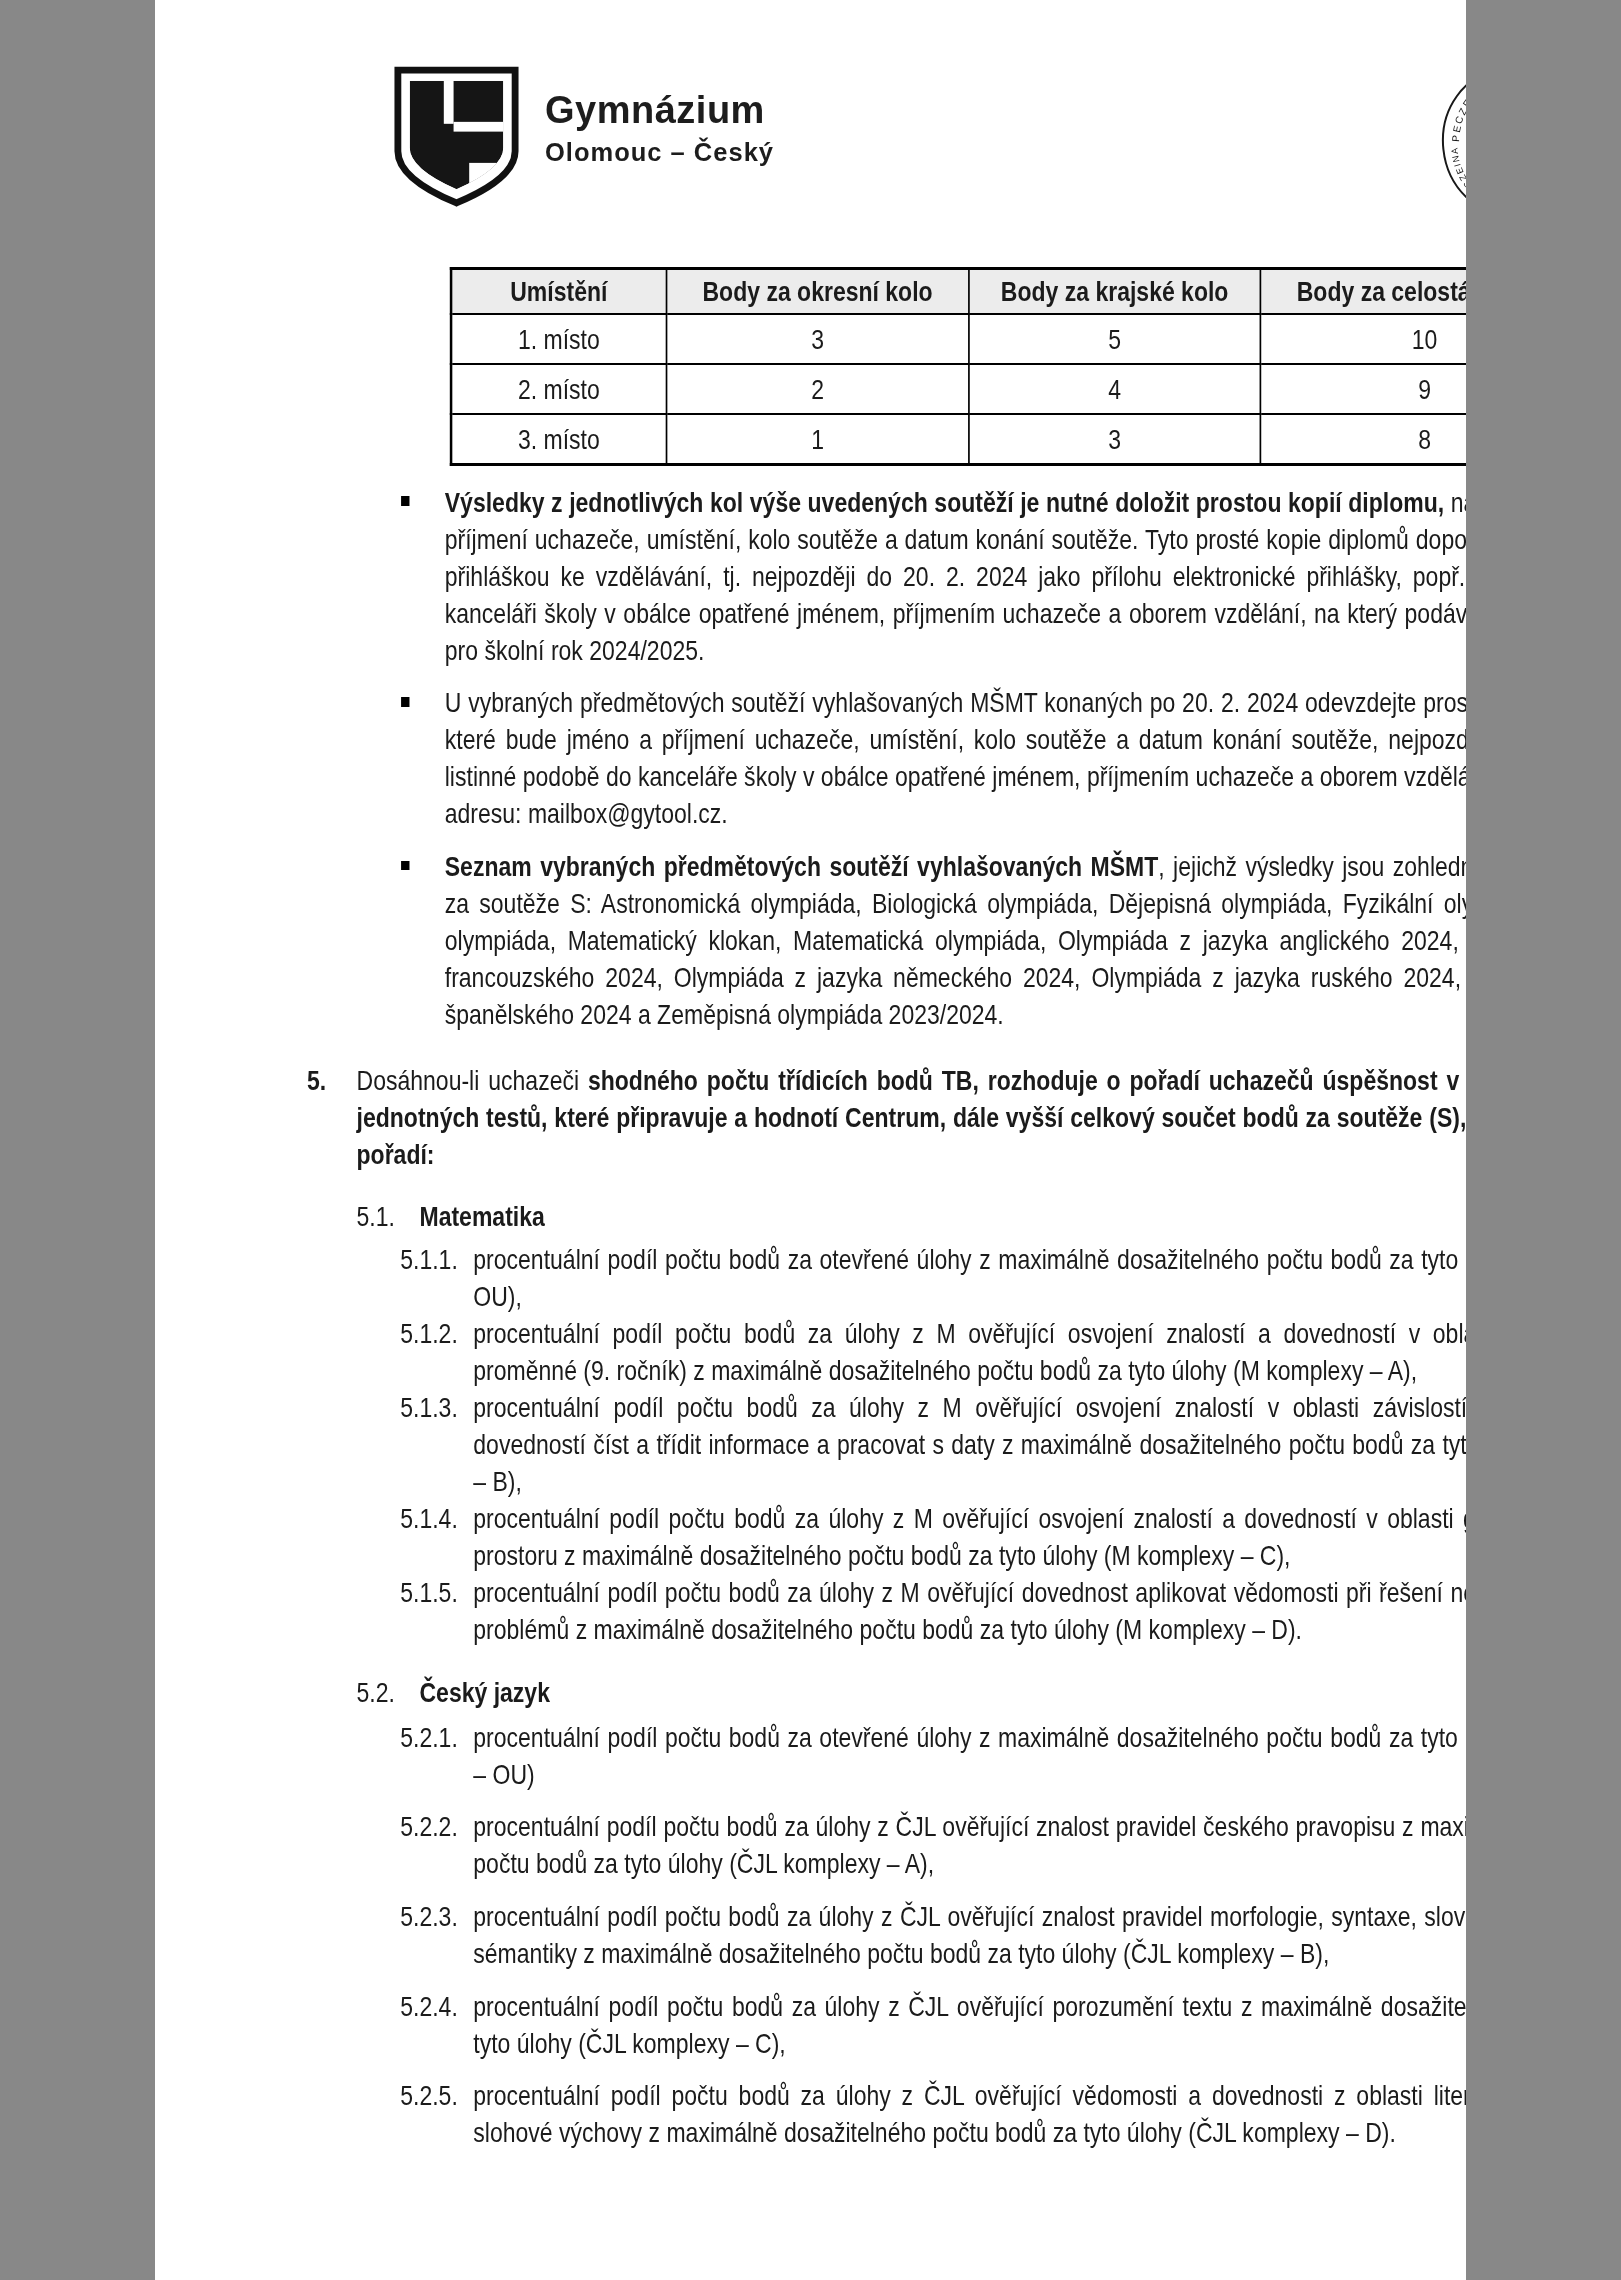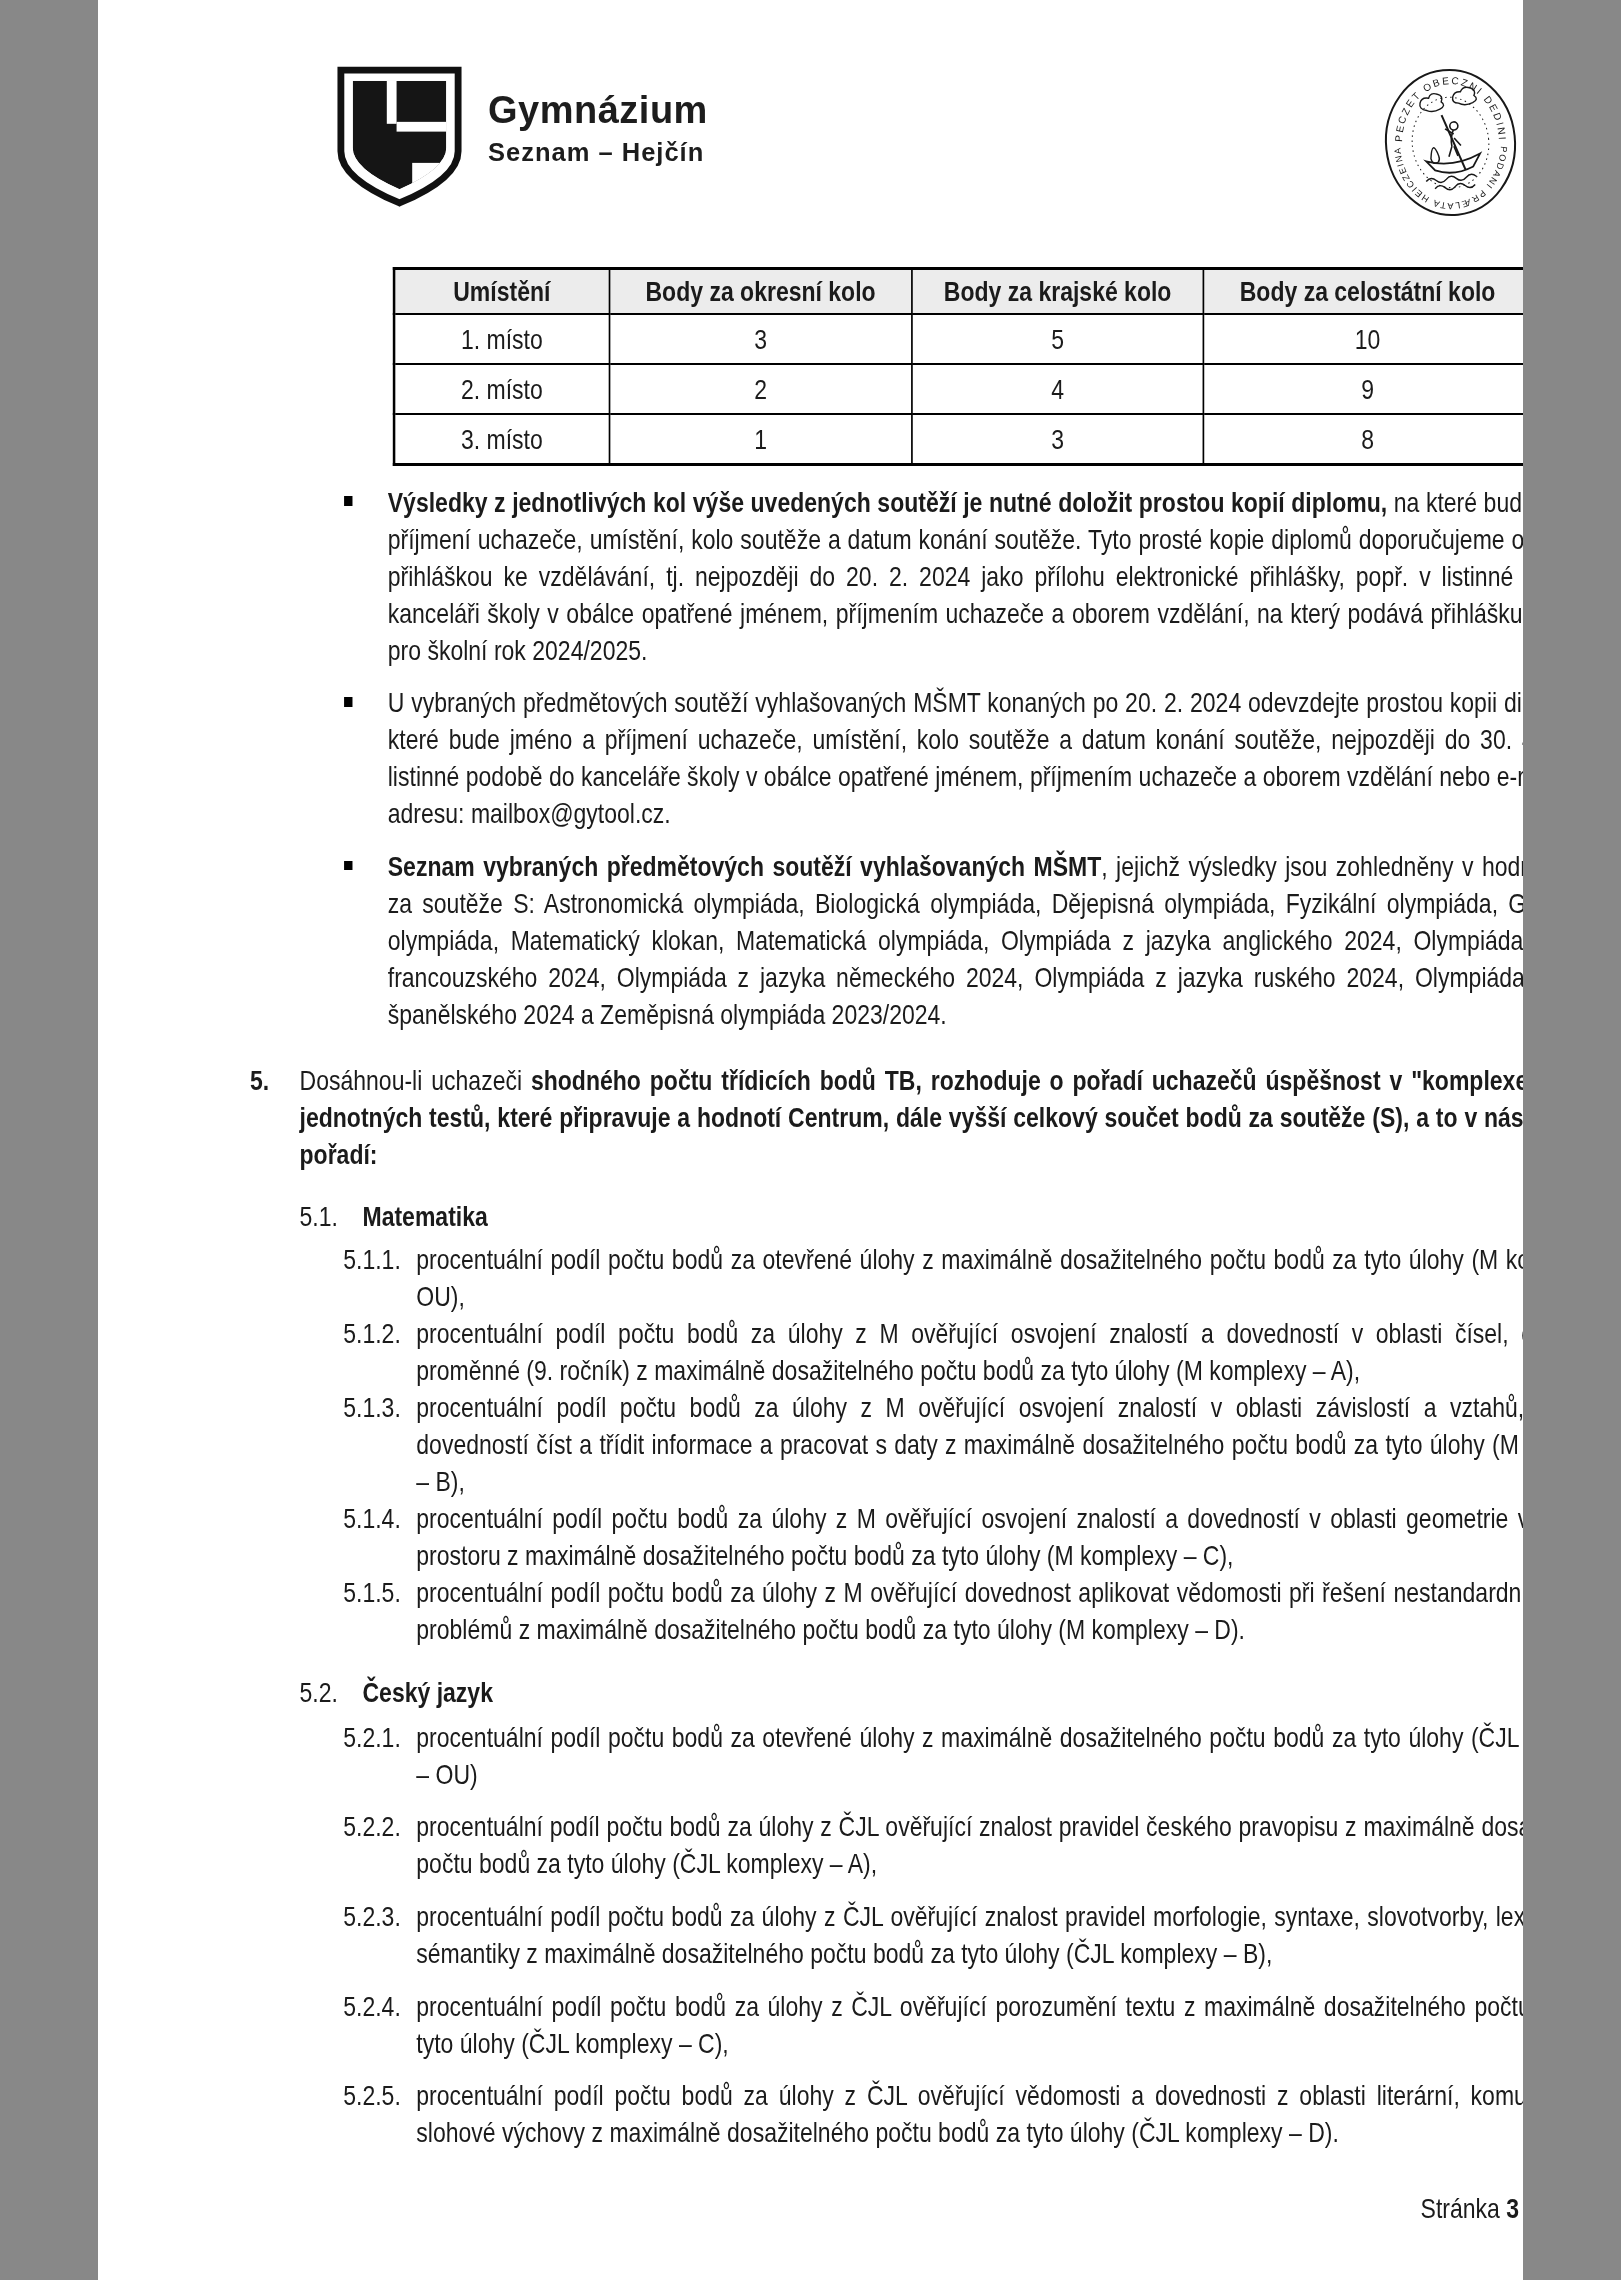--- a/index.html
+++ b/index.html
@@ -1,17 +1,17 @@
 <!DOCTYPE html>
 <html lang="cs"><head>
 <meta charset="utf-8">
 <style>
   html,body { margin:0; padding:0; background:#888; }
   .page {
-    position:relative; width:1425px; height:2281px; margin:0 auto;
+    position:relative; width:1311px; height:2281px; margin:0 auto;
     background:#ffffff; color:#1b1b1b; overflow:hidden;
     font-family:"Liberation Sans","DejaVu Sans",sans-serif;
   }
   
   .logo-shield { position:absolute; left:238px; top:65px; width:127px; height:144px; }
   .brand { position:absolute; left:390px; top:90px; }
   .brand-name { font-size:38px; font-weight:bold; letter-spacing:0.5px; color:#1d1d1d; line-height:1.1; }
   .brand-city { font-size:25.5px; font-weight:bold; letter-spacing:1px; color:#1d1d1d; margin-top:5.9px; }
   .seal { position:absolute; left:1284px; top:65px; width:137px; height:155px; }
   
@@ -60,21 +60,21 @@
       </clipPath>
     <g clip-path="url(#shieldClip)">
       <path d="M17,16 H113 V84 Q113,106 65,127 Q17,106 17,84 Z" fill="#151515"></path>
       <rect x="52" y="14" width="10" height="46" fill="#fff"></rect>
       <rect x="62" y="58" width="53" height="10" fill="#fff"></rect>
       <rect x="78" y="100" width="37" height="30" fill="#fff"></rect>
     </g>
   </svg>
   <div class="brand">
     <div class="brand-name">Gymnázium</div>
-    <div class="brand-city">Seznam – Hejčín</div>
+    <div class="brand-city">Olomouc – Český</div>
   </div>
 
   <svg class="seal" viewBox="0 0 136 152">
     <g transform="rotate(-6 68 76)" stroke="#181818" fill="none" stroke-width="2">
       <ellipse cx="68" cy="76" rx="64" ry="72"></ellipse>
       <ellipse cx="68" cy="76" rx="38" ry="45" stroke-width="1" stroke-dasharray="1.5 3.5"></ellipse>
 
       <path d="M48,42 q-8,-2 -6,-8 q2,-6 9,-4 q2,-6 9,-3 q6,2 3,8 q5,4 -2,7 q-7,3 -13,0 Z" stroke-width="1.4"></path>
       <path d="M80,38 q-7,-1 -5,-7 q2,-5 8,-4 q3,-6 10,-3 q6,3 3,8 q5,4 -2,7 q-8,3 -14,-1 Z" stroke-width="1.4"></path>
 

